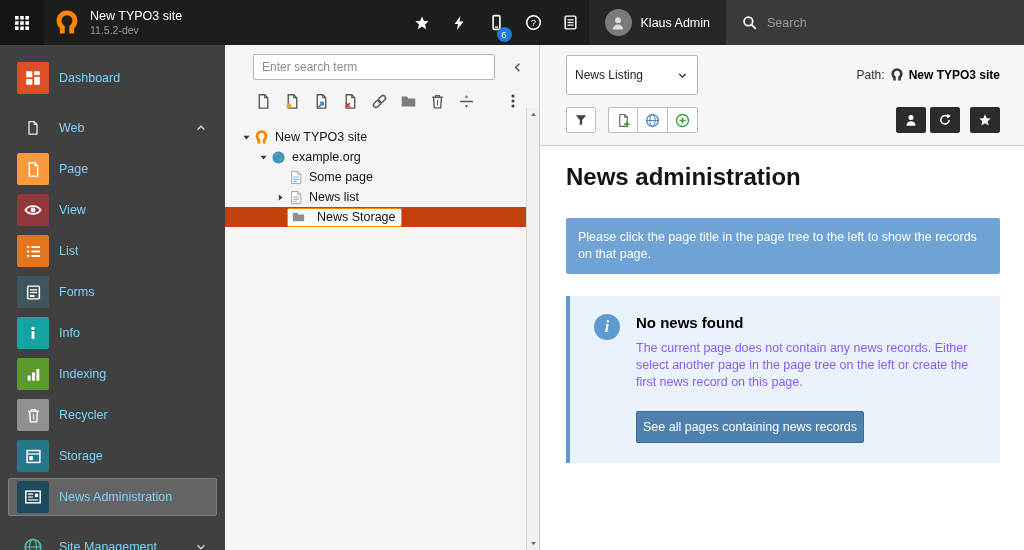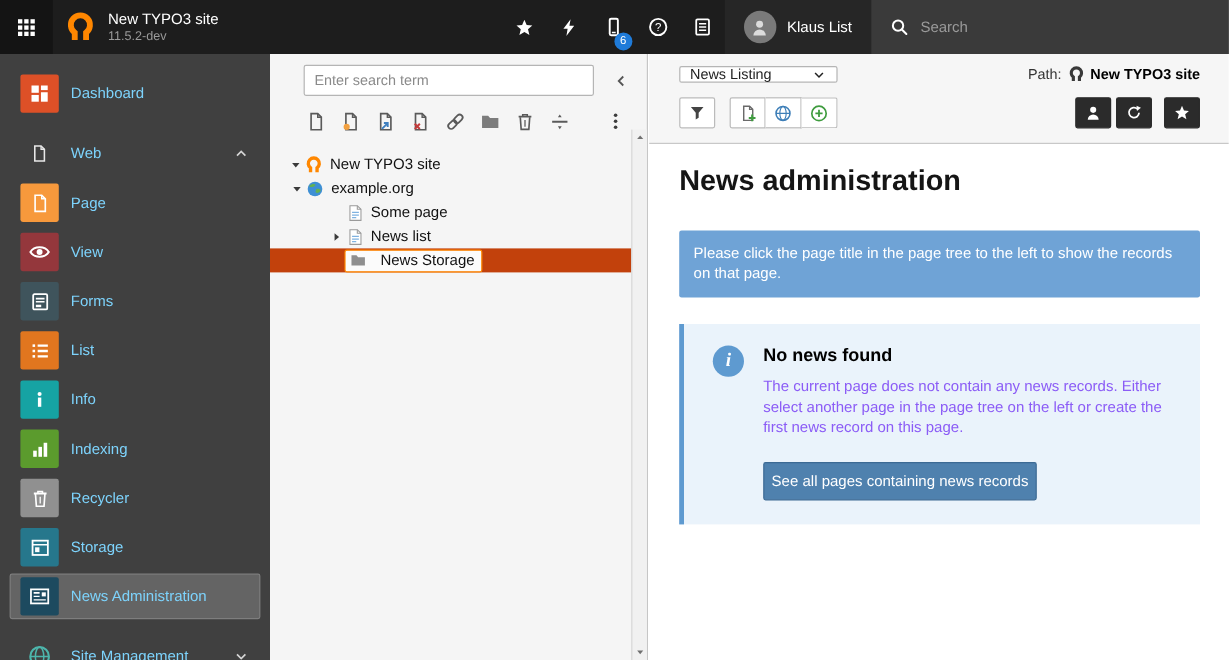--- a/index.html
+++ b/index.html
@@ -43,30 +43,30 @@
   .pt-search { flex:1; height:26px; border:1px solid #b5b5b5; border-radius:2px; background:#fff; padding:0 8px; font-size:12px; font-family:inherit; outline:none; color:#333; }
   .pt-search::placeholder { color:#8a8a8a; }
   .pt-collapse { width:24px; height:24px; display:flex; align-items:center; justify-content:center; color:#555; cursor:pointer; }
   .pt-toolbar { display:flex; align-items:center; gap:9px; padding:6px 10px 8px 28px; color:#5a5a5a; }
   .pt-tool { width:20px; height:20px; display:flex; align-items:center; justify-content:center; cursor:pointer; }
   .pt-kebab { margin-left:auto; margin-right:6px; color:#3c3c3c; }
   .pt-tree { padding-top:8px; }
   .node { height:20px; display:flex; align-items:center; font-size:12.5px; color:#111; width:302px; cursor:pointer; }
   .node .tog { width:14px; display:flex; align-items:center; justify-content:center; color:#3a3a3a; flex:none; }
   .node .nico { width:17px; margin-right:5px; display:flex; align-items:center; justify-content:center; flex:none; }
-  .lvl0 { padding-left:14px; } .lvl1 { padding-left:15px; } .lvl2 { padding-left:48px; }
+  .lvl0 { padding-left:14px; } .lvl1 { padding-left:31px; } .lvl2 { padding-left:48px; }
   .node.selected { background:#c2410c; }
   .selbox { display:flex; align-items:center; gap:5px; border:1px solid #ff8700; border-radius:2px; background:#fbfbfb; height:19px; padding:0 5px 0 2px; }
   .pt-scroll { position:absolute; top:63px; right:0; bottom:0; width:13px; background:#f1f1f1; border-left:1px solid #d8d8d8; display:flex; flex-direction:column; justify-content:space-between; align-items:center; padding:2px 0; color:#707070; }
 
   
   .main { position:absolute; top:45px; left:541px; right:0; bottom:0; background:#fff; }
   .docheader { background:#f6f6f6; border-bottom:1px solid #c8c8c8; padding:10px 24px 12px 25px; }
   .dh-row1 { display:flex; align-items:center; justify-content:space-between; margin-bottom:12px; }
-  .dh-select { width:132px; height:14px; background:#fff; border:1px solid #b5b5b5; border-radius:2px; display:flex; align-items:center; justify-content:space-between; padding:0 8px; font-size:12px; color:#222; cursor:pointer; }
+  .dh-select { width:132px; height:40px; background:#fff; border:1px solid #b5b5b5; border-radius:2px; display:flex; align-items:center; justify-content:space-between; padding:0 8px; font-size:12px; color:#222; cursor:pointer; }
   .dh-path { display:flex; align-items:center; gap:5px; font-size:12px; color:#333; }
   .dh-path .t3small { color:#3a3a3a; }
   .dh-path b { font-weight:bold; color:#000; }
   .dh-row2 { display:flex; align-items:center; justify-content:space-between; }
   .dh-left, .dh-right { display:flex; align-items:center; }
   .btn-light { width:30px; height:26px; background:#fff; border:1px solid #bbb; border-radius:2px; display:flex; align-items:center; justify-content:center; color:#444; cursor:pointer; }
   .btn-group { display:flex; margin-left:12px; }
   .btn-group .btn-light { border-radius:0; border-left-width:0; }
   .btn-group .btn-light:first-child { border-radius:2px 0 0 2px; border-left-width:1px; }
   .btn-group .btn-light:last-child { border-radius:0 2px 2px 0; }
@@ -291,21 +291,21 @@
     <svg class="ic" width="17" height="17">
         <use href="#s-docs"></use>
       </svg>
   </div>
   <div class="tb-user">
     <span class="tb-avatar">
       <svg class="ic" width="16" height="16">
           <use href="#s-person"></use>
         </svg>
     </span>
-    <span class="tb-username">Klaus List</span>
+    <span class="tb-username">Klaus Admin</span>
   </div>
   <div class="tb-search">
     <svg class="ic" width="15" height="15">
         <use href="#s-search"></use>
       </svg>
     <input type="text" placeholder="Search" style="">
   </div>
 </div>
 
 <div class="sidebar">
@@ -340,34 +340,34 @@
   </div>
   <div class="mod">
     <span class="mi c-view">
         <svg class="ic" width="18" height="18">
           <use href="#s-eye"></use>
         </svg>
       </span>
     <span>View</span>
   </div>
   <div class="mod">
+    <span class="mi c-list">
+        <svg class="ic" width="17" height="17">
+          <use href="#s-list-ul"></use>
+        </svg>
+      </span>
+    <span>List</span>
+  </div>
+  <div class="mod">
     <span class="mi c-forms">
         <svg class="ic" width="17" height="17">
           <use href="#s-form"></use>
         </svg>
       </span>
     <span>Forms</span>
-  </div>
-  <div class="mod">
-    <span class="mi c-list">
-        <svg class="ic" width="17" height="17">
-          <use href="#s-list-ul"></use>
-        </svg>
-      </span>
-    <span>List</span>
   </div>
   <div class="mod">
     <span class="mi c-info">
         <svg class="ic" width="16" height="16">
           <use href="#s-info-i"></use>
         </svg>
       </span>
     <span>Info</span>
   </div>
   <div class="mod">

